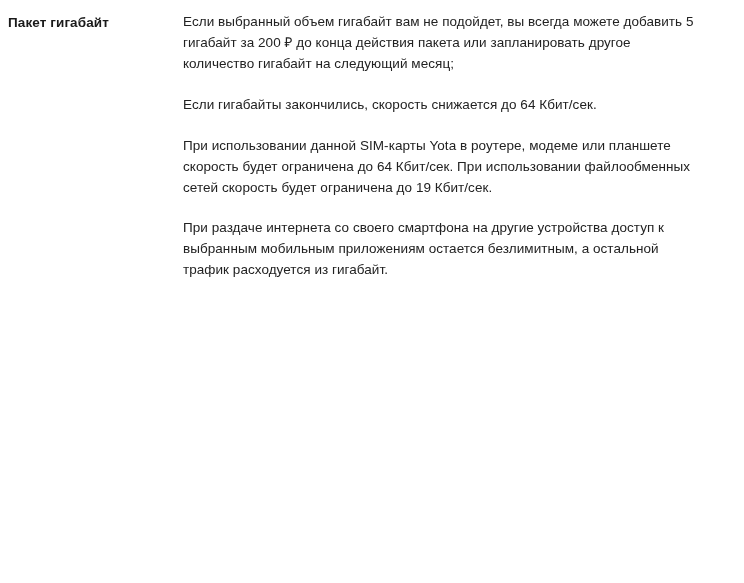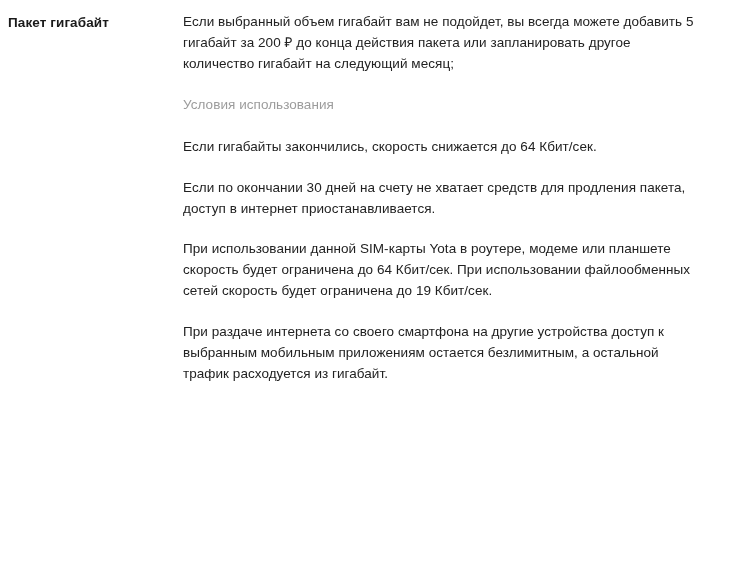--- a/index.html
+++ b/index.html
@@ -69,26 +69,24 @@
 
     <div class="term-col">
       <div class="term">Пакет гигабайт</div>
     </div>
 
     <div class="body-col">
 
 
       <p class="para">Если выбранный объем гигабайт вам не подойдет, вы всегда можете добавить 5 гигабайт за 200 ₽ до конца действия пакета или запланировать другое количество гигабайт на следующий месяц;</p>
 
-      <p class="subhead">Условия использования</p>
 
 
       <p class="para">Если гигабайты закончились, скорость снижается до 64 Кбит/сек.</p>
 
-      <p class="para">Если по окончании 30 дней на счету не хватает средств для продления пакета, доступ в интернет приостанавливается.</p>
 
       <p class="para">При использовании данной SIM-карты Yota в роутере, модеме или планшете скорость будет ограничена до 64 Кбит/сек. При использовании файлообменных сетей скорость будет ограничена до 19 Кбит/сек.</p>
 
       <p class="para last">При раздаче интернета со своего смартфона на другие устройства доступ к выбранным мобильным приложениям остается безлимитным, а остальной трафик расходуется из гигабайт.</p>
 
     </div>
   </div>
 </div>
 
 </body></html>

